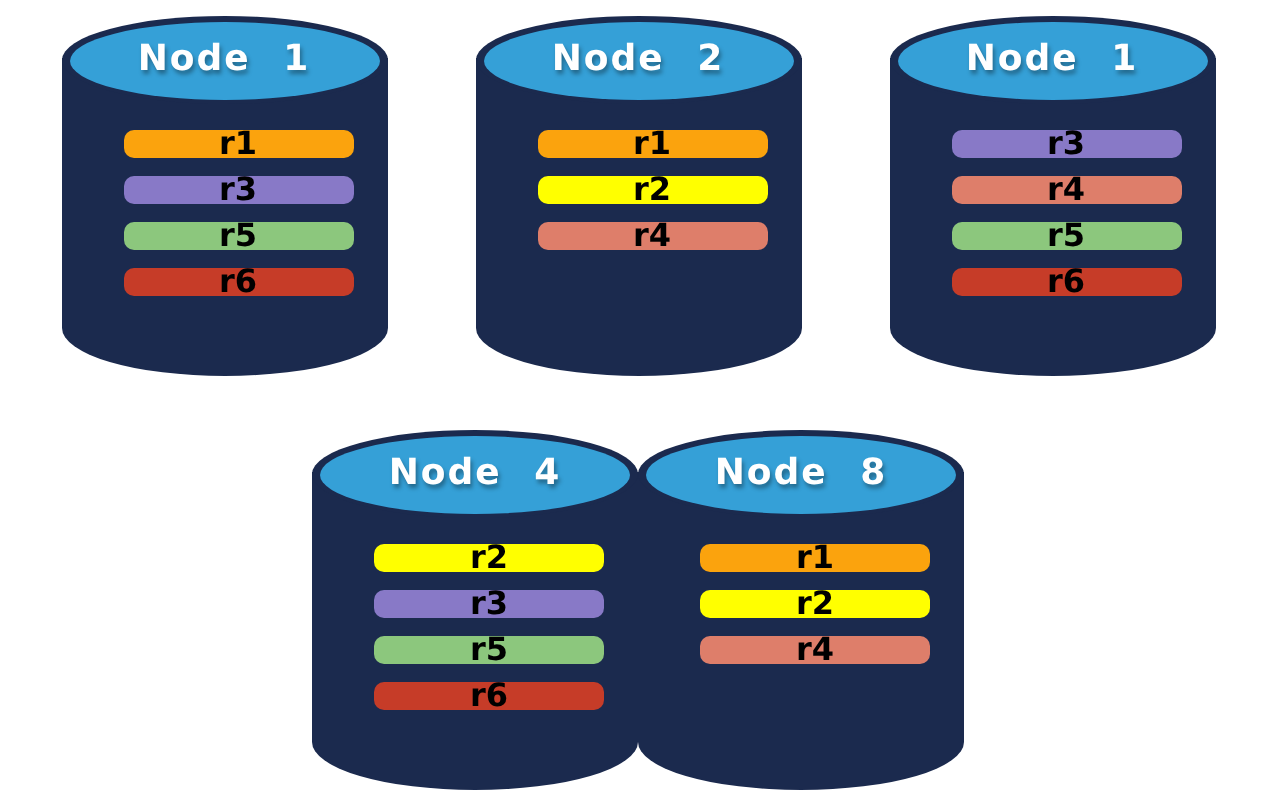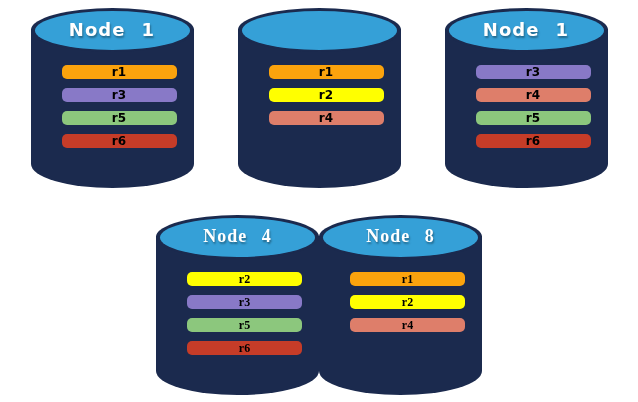--- a/index.html
+++ b/index.html
@@ -16,21 +16,20 @@
   .row {
     display: flex;
     justify-content: center;
   }
   .row-top {
     gap: 44px;
     padding-top: 8px;
   }
   .row-bottom {
     padding-top: 27px;
-    font-family: Liberation Serif, serif;
   }
   .cylinder {
     position: relative;
     width: 163px;
     height: 180px;
     flex: 0 0 auto;
   }
   .cyl-body {
     position: absolute;
     left: 0; right: 0;
@@ -68,21 +67,21 @@
     left: 31px;
     width: 115px;
   }
   .bar {
     height: 14px;
     border-radius: 5px;
     margin-bottom: 9px;
     display: flex;
     align-items: center;
     justify-content: center;
-    font-size: 12px;
+    font-size: 16px;
     font-weight: bold;
     line-height: 1;
   }
 </style>
 </head>
 <body style="background: rgb(255, 255, 255);">
 
 <div class="row row-top">
     <div class="cylinder">
     <div class="cyl-body" style="background: rgb(27, 42, 78);"></div>
@@ -101,20 +100,21 @@
         </div>
         <div class="bar" style="background: rgb(198, 60, 40);">
           <span style="color: rgb(0, 0, 0);">r6</span>
         </div>
       </div>
   </div>
     <div class="cylinder">
     <div class="cyl-body" style="background: rgb(27, 42, 78);"></div>
     <div class="cyl-top-rim" style="background: rgb(27, 42, 78);"></div>
     <div class="cyl-top" style="background: rgb(53, 160, 215);"></div>
+    <div class="node-title" style="color: rgb(255, 255, 255);">Node 2</div>
     <div class="replica-list">
         <div class="bar" style="background: rgb(251, 163, 13);">
           <span style="color: rgb(0, 0, 0);">r1</span>
         </div>
         <div class="bar" style="background: rgb(255, 255, 0);">
           <span style="color: rgb(0, 0, 0);">r2</span>
         </div>
         <div class="bar" style="background: rgb(222, 126, 106);">
           <span style="color: rgb(0, 0, 0);">r4</span>
         </div>

